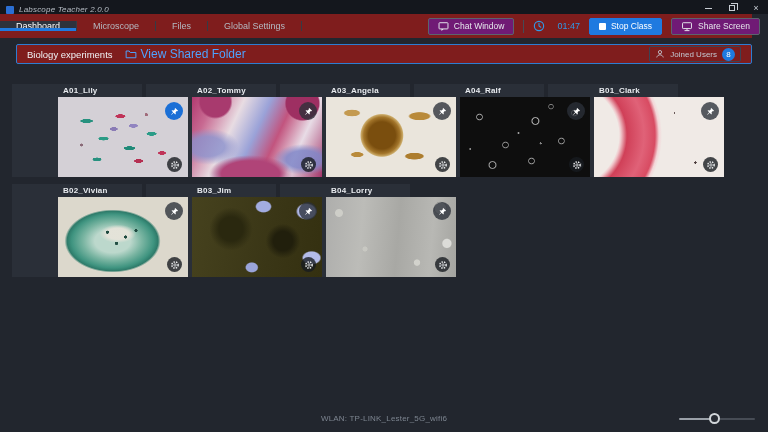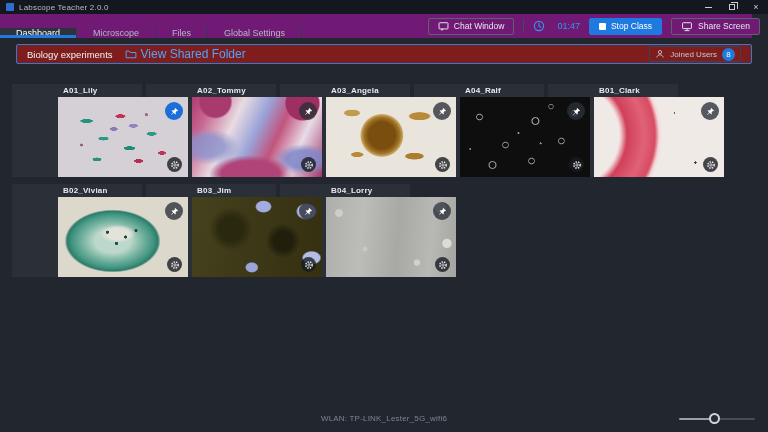--- a/index.html
+++ b/index.html
@@ -3,34 +3,34 @@
 <meta charset="utf-8">
 <title>Labscope Teacher</title>
 <style>
   * { margin:0; padding:0; box-sizing:border-box; }
   html,body { width:768px; height:432px; overflow:hidden; background:#22262e;
               font-family:"Liberation Sans","DejaVu Sans",sans-serif; }
   .app { position:relative; width:768px; height:432px; background:#22262e; }
 
   
   .titlebar { position:absolute; top:0; left:0; right:0; height:14px; background:#14171d;
-              display:flex; align-items:center; padding:0 6px; }
+              display:flex; align-items:flex-end; padding:0 6px;font-style:italic; }
   .app-icon { width:8px; height:8px; background:#2b6fd4; border-radius:1px; margin-right:5px; flex:0 0 auto; }
   .win-title { font-size:8px; color:#b8bec6; letter-spacing:.2px; }
   .win-controls { margin-left:auto; display:flex; align-items:center; gap:12px; }
   .win-btn { width:12px; height:12px; display:flex; align-items:center; justify-content:center;
              color:#c8cdd4; font-size:9px; cursor:default; }
   .min-glyph { width:7px; height:1px; background:#c8cdd4; }
   .restore-glyph { position:relative; width:6px; height:6px; border:1px solid #c8cdd4; }
   .restore-glyph::before { content:""; position:absolute; left:1px; top:-3px; width:6px; height:6px;
              border:1px solid #c8cdd4; border-left:none; border-bottom:none; }
 
   
-  .tabbar { position:absolute; top:14px; left:0; right:16px; height:24px; background:#701a75;
-            display:flex; align-items:flex-end; }
+  .tabbar { position:absolute; top:14px; left:0; right:16px; height:24px; background:#7f1d1d;
+            display:flex; align-items:center; }
   .tab { display:flex; align-items:center; justify-content:center; padding:0 16px;
          font-size:9px; color:#b4bac2; border-right:1px solid #353b45; position:relative; }
   .tab.active { background:#2d323d; color:#fff; }
   .tab.active::after { content:""; position:absolute; left:0; right:0; bottom:0; height:3px; background:#1f7ae0; }
 
   
   .toolbar { position:absolute; top:17px; right:8px; height:18px; display:flex; align-items:center; gap:9px; }
   .tb-btn { height:17px; display:flex; align-items:center; gap:5px; padding:0 9px;
             border:1px solid #5c636e; border-radius:2px; background:#701a75; color:#e6e9ed; font-size:8.5px; }
   .tb-btn.primary { background:#1f7ae0; border-color:#1f7ae0; color:#fff; }

